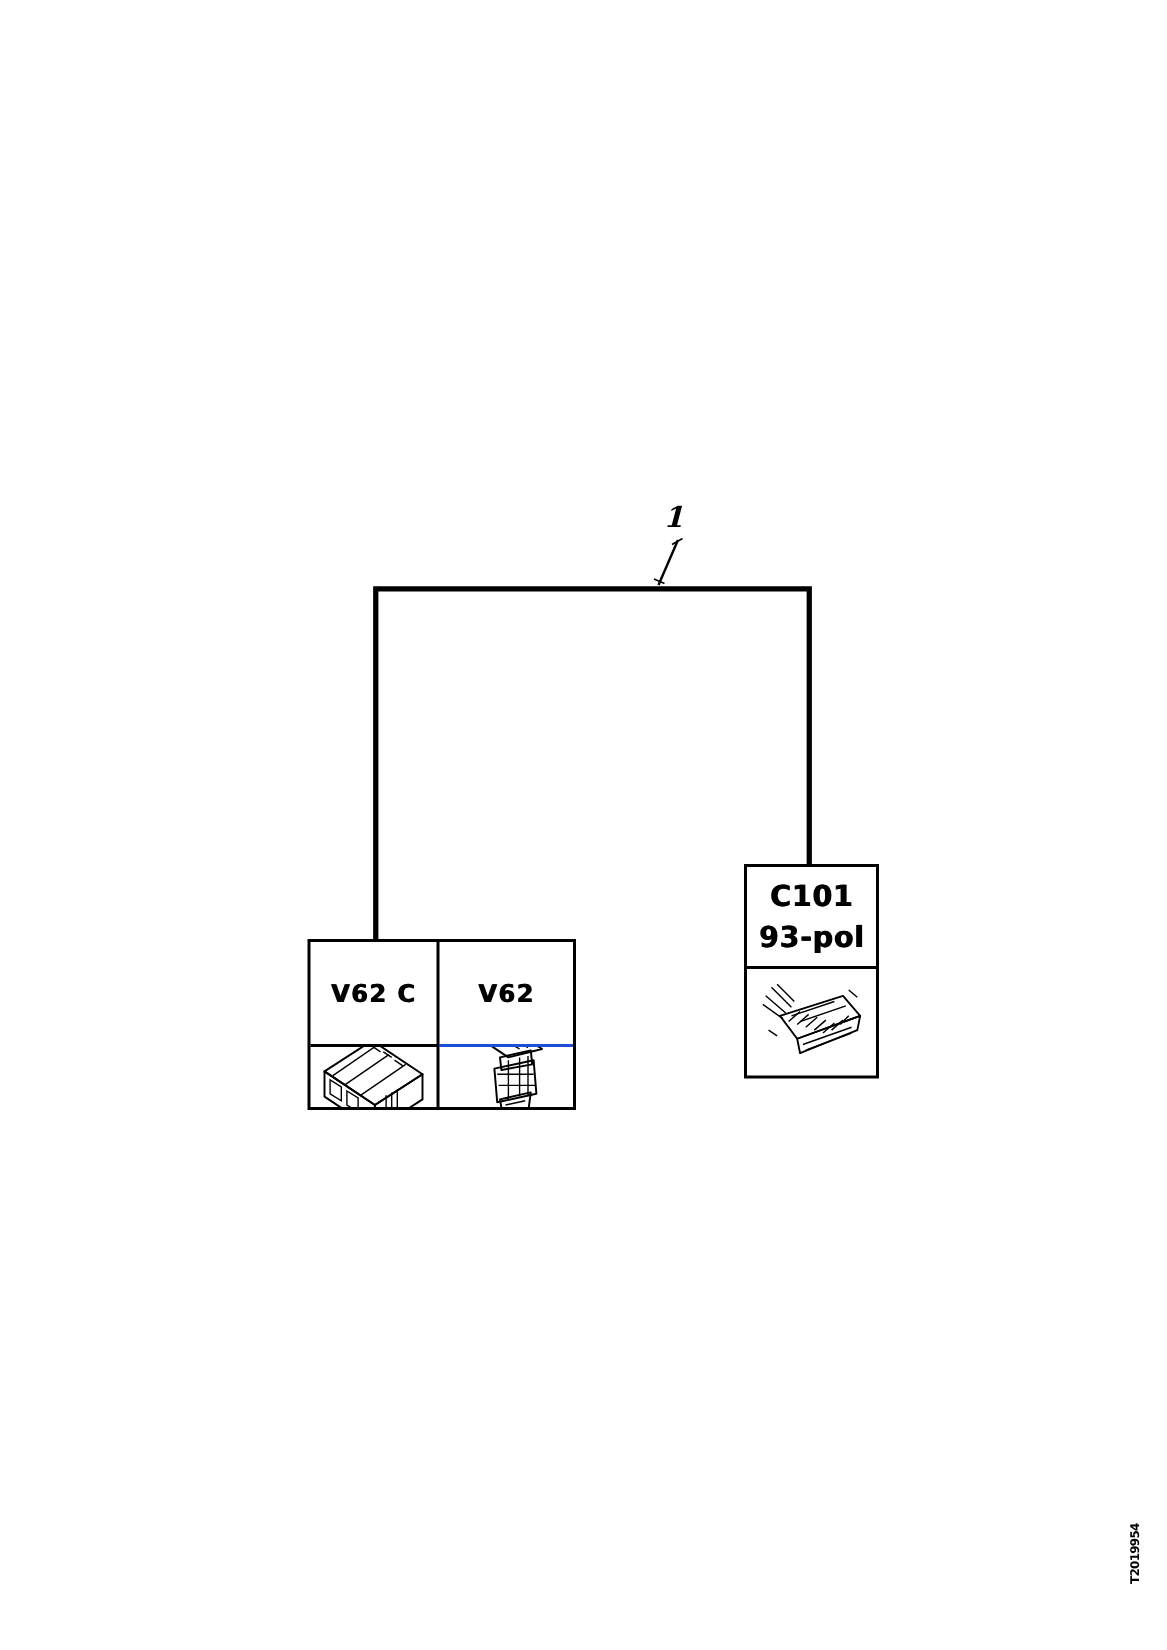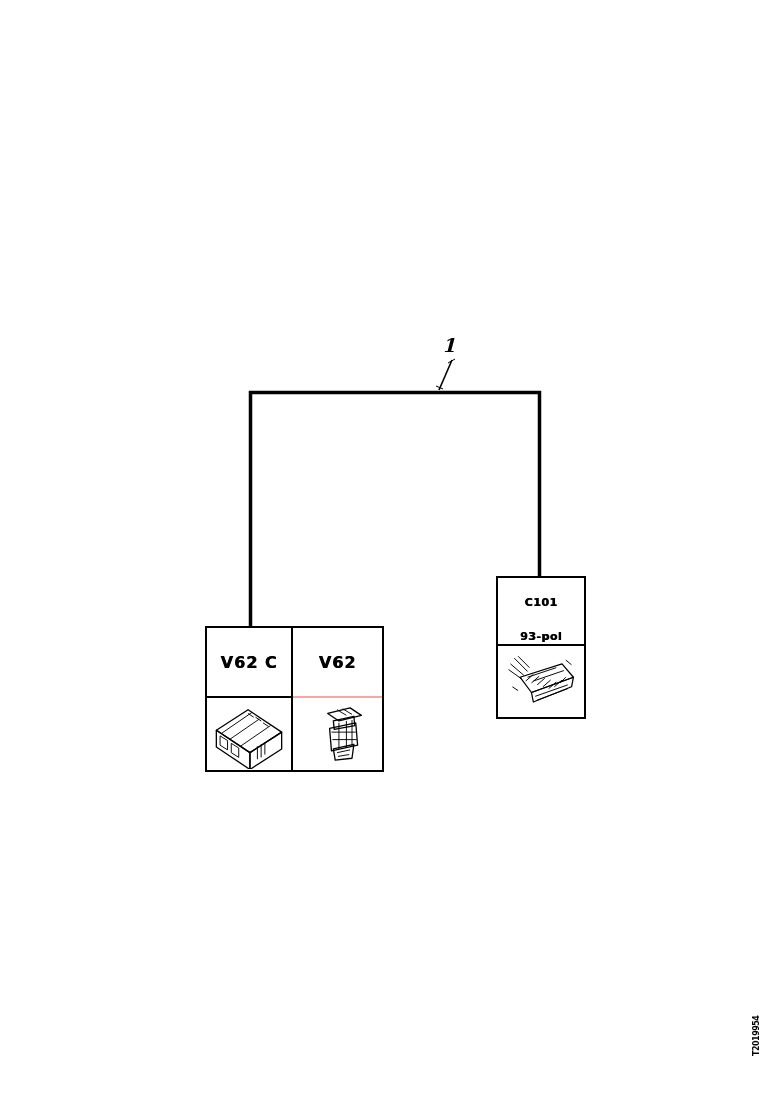--- a/index.html
+++ b/index.html
@@ -32,37 +32,37 @@
     line-height: 1;
     color: #000000;
     transform: skewX(-4deg);
   }
   
   .component-box {
     position: absolute;
     left: 205px;
     top: 626px;
     width: 179px;
-    height: 146px;
+    height: 114px;
     border: 2px solid #000000;
     box-sizing: border-box;
     display: grid;
     grid-template-columns: 86px 1fr;
     grid-template-rows: 70px 1fr;
     background: #ffffff;
   }
   .component-box .cell {
     box-sizing: border-box;
     display: flex;
     align-items: center;
     justify-content: center;
     overflow: hidden;
   }
   .component-box .cell.c-tl { border-right: 2px solid #000; border-bottom: 2px solid #000; }
-  .component-box .cell.c-tr { border-bottom: 2px solid #fca5a5; }
+  .component-box .cell.c-tr { border-bottom: 2px solid #1d4ed8; }
   .component-box .cell.c-bl { border-right: 2px solid #000; }
   .comp-label {
     font-weight: bold;
     font-size: 16px;
     letter-spacing: 1px;
     transform: scaleY(1.02);
     text-shadow: 0.6px 0 0 #000;
     white-space: nowrap;
   }
   
@@ -80,21 +80,21 @@
   }
   .connector-box .text-cell {
     box-sizing: border-box;
     border-bottom: 2px solid #000;
     display: flex;
     flex-direction: column;
     align-items: center;
     justify-content: center;
     gap: 5px;
   }
-  .connector-box .text-cell .comp-label { font-size: 11px; letter-spacing: 0.5px; margin-top: 16px; }
+  .connector-box .text-cell .comp-label { font-size: 19px; letter-spacing: 0.5px; }
   .connector-box .img-cell {
     display: flex;
     align-items: center;
     justify-content: center;
     overflow: hidden;
   }
   .doc-id {
     position: absolute;
     left: 752px;
     top: 1056px;

